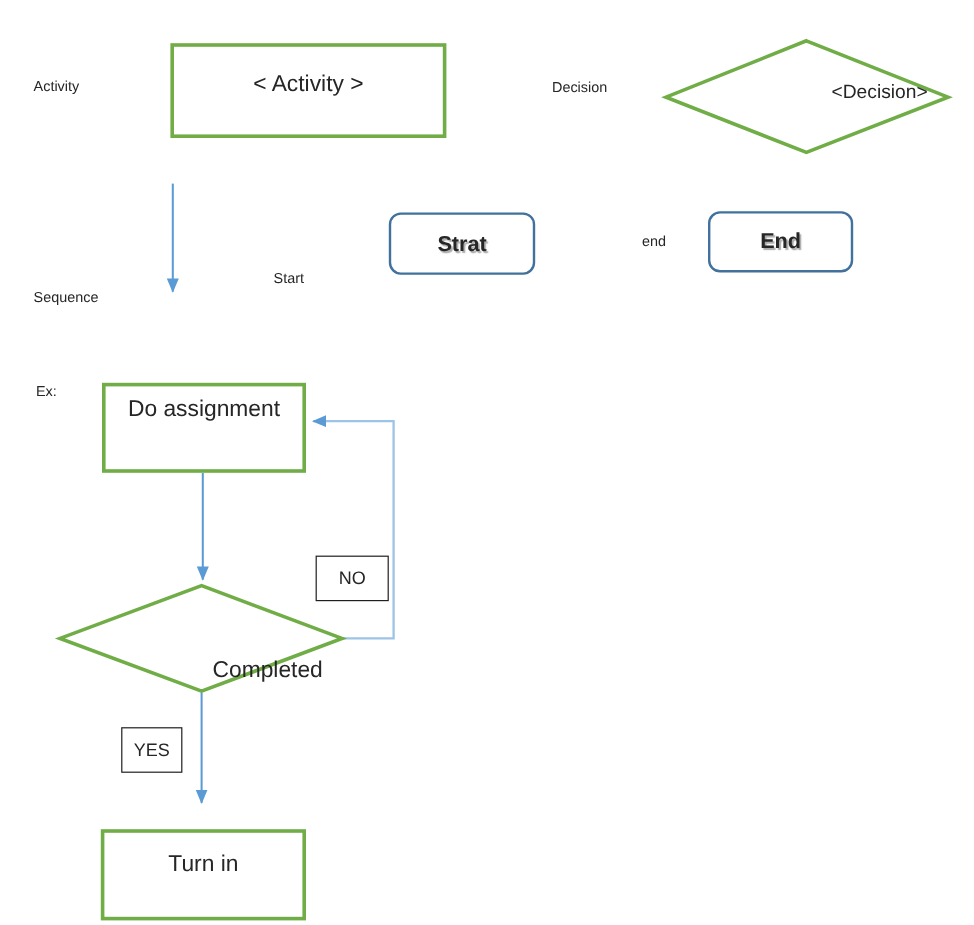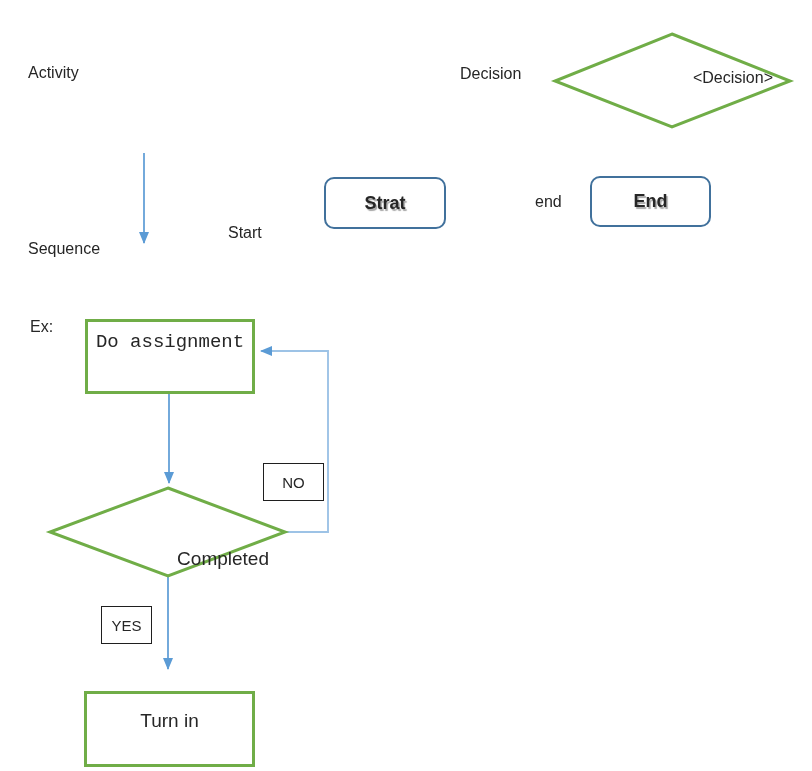--- a/index.html
+++ b/index.html
@@ -19,21 +19,21 @@
     color:var(--text);
     overflow:hidden;
   }
   .connectors{position:absolute;left:0;top:0;width:812px;height:771px;}
   .flow-line{stroke:var(--line-blue);stroke-width:1.7;fill:none;}
   .loop-line{stroke:var(--loop-blue);stroke-width:1.9;fill:none;}
   .arrow-fill{fill:var(--line-blue);}
   .diamond{fill:#ffffff;stroke:var(--green);stroke-width:3;}
   .label{
     position:absolute;
-    font-size:16px;line-height:19px;
+    font-size:12px;line-height:19px;
     color:var(--text);
     white-space:nowrap;
   }
   .shape-box{
     position:absolute;
     box-sizing:border-box;
     background:#fff;
     display:flex;align-items:center;justify-content:center;
     color:var(--text);
     white-space:nowrap;
@@ -77,32 +77,35 @@
     <polygon class="diamond" points="168,488 285,532 168,576 50,532"></polygon>
   </svg>
 
   <div class="label" style="left:28px;top:63px;">Activity</div>
   <div class="label" style="left:460px;top:64px;">Decision</div>
   <div class="label" style="left:28px;top:191px;margin-top:48px;">Sequence</div>
   <div class="label" style="left:228px;top:191px;margin-top:32px;">Start</div>
   <div class="label" style="left:535px;top:192px;">end</div>
   <div class="label" style="left:30px;top:317px;">Ex:</div>
 
+  <div class="shape-box green-rect" style="left:142px;top:36px;width:230px;height:79px;padding-bottom:10px;">
+    <span>&lt; Activity &gt;</span>
+  </div>
 
   <div class="diamond-text" style="left:573px;top:69px;width:200px;font-size:16px;">&lt;Decision&gt;</div>
 
   <div class="shape-box rounded-blue" style="left:324px;top:177px;width:122px;height:52px;">
     <span>Strat</span>
   </div>
 
   <div class="shape-box rounded-blue" style="left:590px;top:176px;width:121px;height:51px;">
     <span>End</span>
   </div>
 
-  <div class="shape-box green-rect" style="left:85px;top:319px;width:170px;height:75px;padding-bottom:29px;font-family:Liberation Mono, monospace;">
+  <div class="shape-box green-rect" style="left:85px;top:319px;width:170px;height:75px;padding-bottom:29px;">
     <span>Do assignment</span>
   </div>
 
   <div class="shape-box small-rect" style="left:263px;top:419px;width:61px;height:38px;margin-top:44px;">
     <span>NO</span>
   </div>
 
   <div class="diamond-text" style="left:69px;top:521px;width:200px;font-size:19px;margin-top:27px;">Completed</div>
 
   <div class="shape-box small-rect" style="left:101px;top:606px;width:51px;height:38px;">

